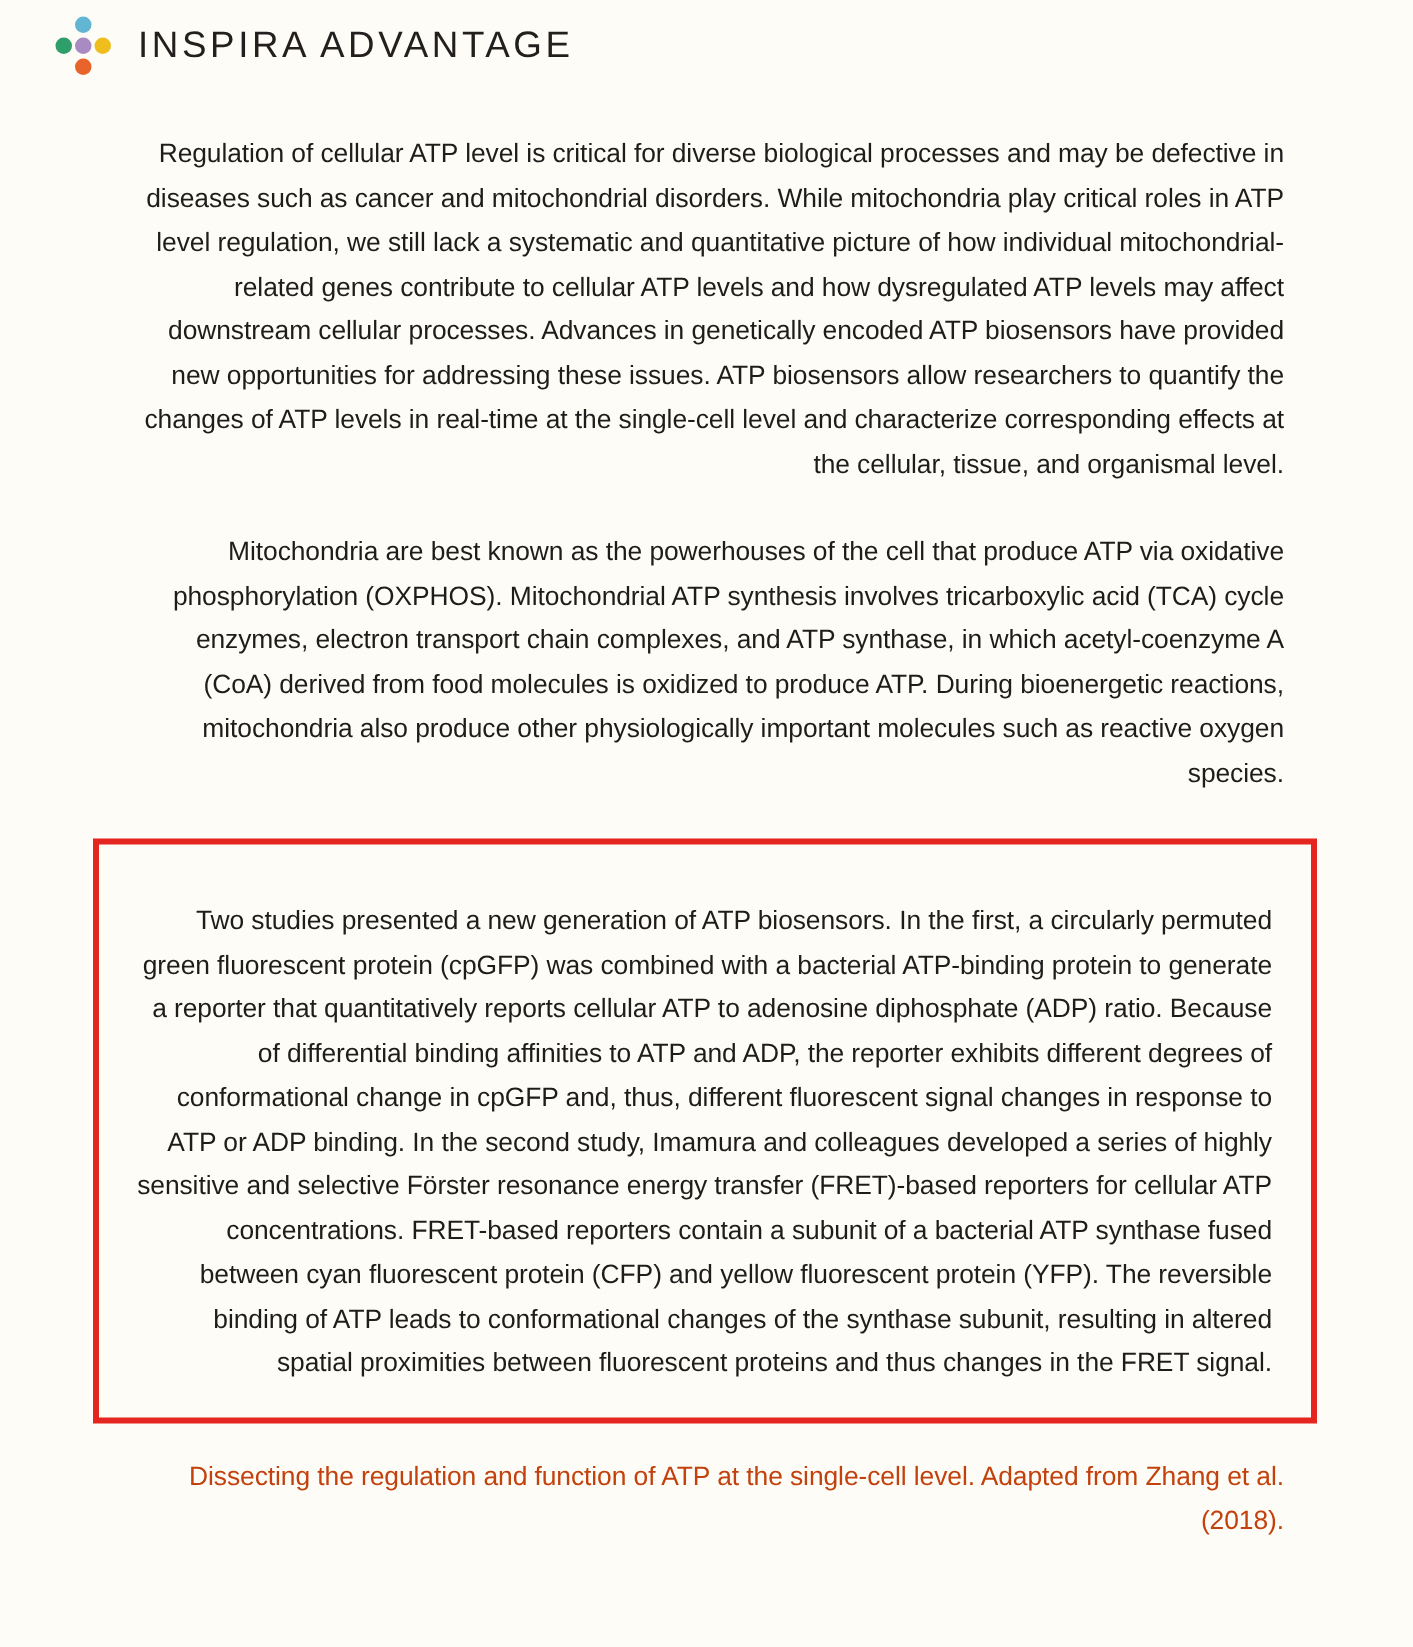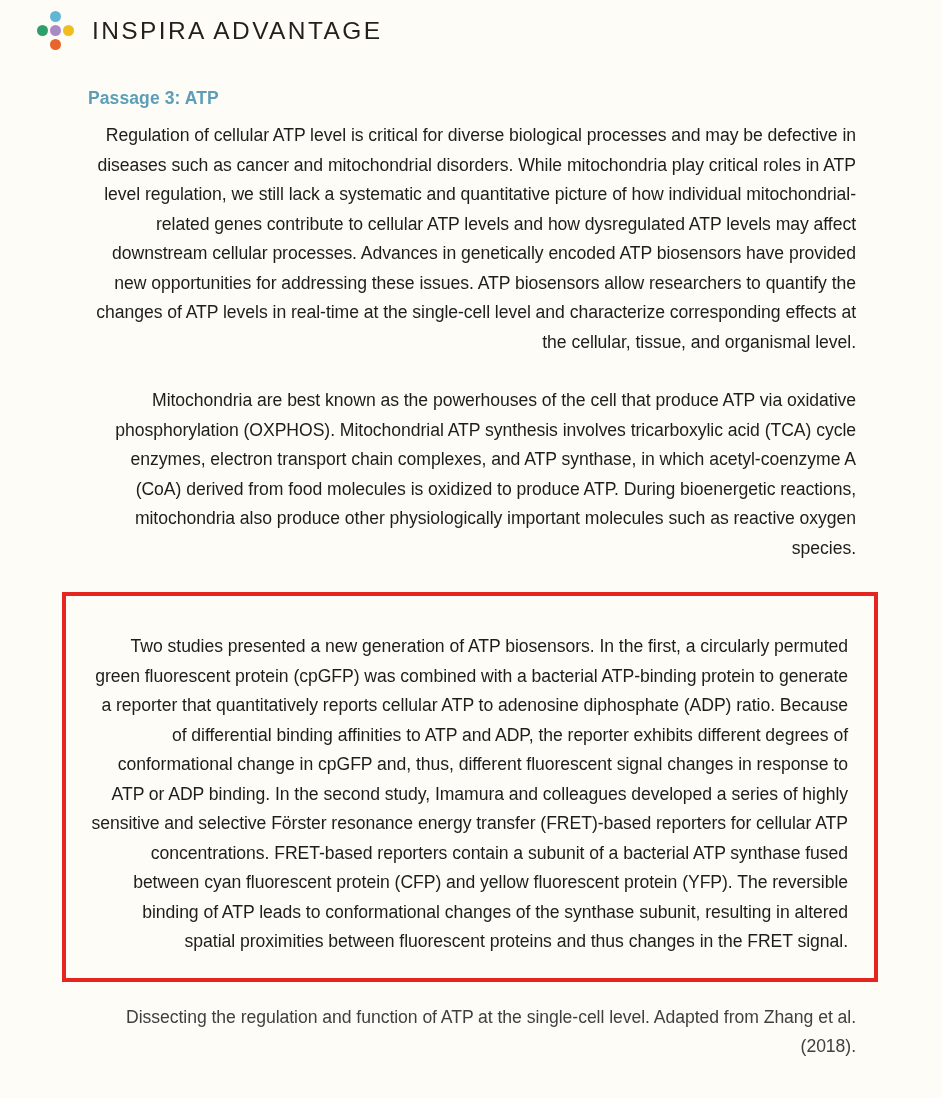--- a/index.html
+++ b/index.html
@@ -114,27 +114,26 @@
       <span class="dot dot-left" style="background: rgb(46, 158, 107);"></span>
       <span class="dot dot-center" style="background: rgb(169, 139, 196);"></span>
       <span class="dot dot-right" style="background: rgb(239, 190, 30);"></span>
       <span class="dot dot-bottom" style="background: rgb(232, 100, 42);"></span>
     </div>
     <div class="brand-name">INSPIRA ADVANTAGE</div>
   </div>
 
   <div class="content">
 
-    <h2 class="passage-heading" style="color: rgb(92, 158, 184);">Passage 3: ATP</h2>
 
     <p class="para" style="color: rgb(29, 29, 27);">Regulation of cellular ATP level is critical for diverse biological processes and may be defective in diseases such as cancer and mitochondrial disorders. While mitochondria play critical roles in ATP level regulation, we still lack a systematic and quantitative picture of how individual mitochondrial-related genes contribute to cellular ATP levels and how dysregulated ATP levels may affect downstream cellular processes. Advances in genetically encoded ATP biosensors have provided new opportunities for addressing these issues. ATP biosensors allow researchers to quantify the changes of ATP levels in real-time at the single-cell level and characterize corresponding effects at the cellular, tissue, and organismal level.</p>
 
     <p class="para" style="color: rgb(29, 29, 27);">Mitochondria are best known as the powerhouses of the cell that produce ATP via oxidative phosphorylation (OXPHOS). Mitochondrial ATP synthesis involves tricarboxylic acid (TCA) cycle enzymes, electron transport chain complexes, and ATP synthase, in which acetyl-coenzyme A (CoA) derived from food molecules is oxidized to produce ATP. During bioenergetic reactions, mitochondria also produce other physiologically important molecules such as reactive oxygen species.</p>
 
     <div class="highlight-box" style="border-color: rgb(229, 37, 32);">
       <p class="para" style="color: rgb(29, 29, 27);">Two studies presented a new generation of ATP biosensors. In the first, a circularly permuted green fluorescent protein (cpGFP) was combined with a bacterial ATP-binding protein to generate a reporter that quantitatively reports cellular ATP to adenosine diphosphate (ADP) ratio. Because of differential binding affinities to ATP and ADP, the reporter exhibits different degrees of conformational change in cpGFP and, thus, different fluorescent signal changes in response to ATP or ADP binding. In the second study, Imamura and colleagues developed a series of highly sensitive and selective Förster resonance energy transfer (FRET)-based reporters for cellular ATP concentrations. FRET-based reporters contain a subunit of a bacterial ATP synthase fused between cyan fluorescent protein (CFP) and yellow fluorescent protein (YFP). The reversible binding of ATP leads to conformational changes of the synthase subunit, resulting in altered spatial proximities between fluorescent proteins and thus changes in the FRET signal.</p>
     </div>
 
-    <p class="para" style="color: #404040;">Dissecting the regulation and function of ATP at the single-cell level. Adapted from Zhang et al. (2018).</p>
+    <p class="para" style="color: #c2410c;">Dissecting the regulation and function of ATP at the single-cell level. Adapted from Zhang et al. (2018).</p>
 
   </div>
 
 </div>
 
 </body></html>

